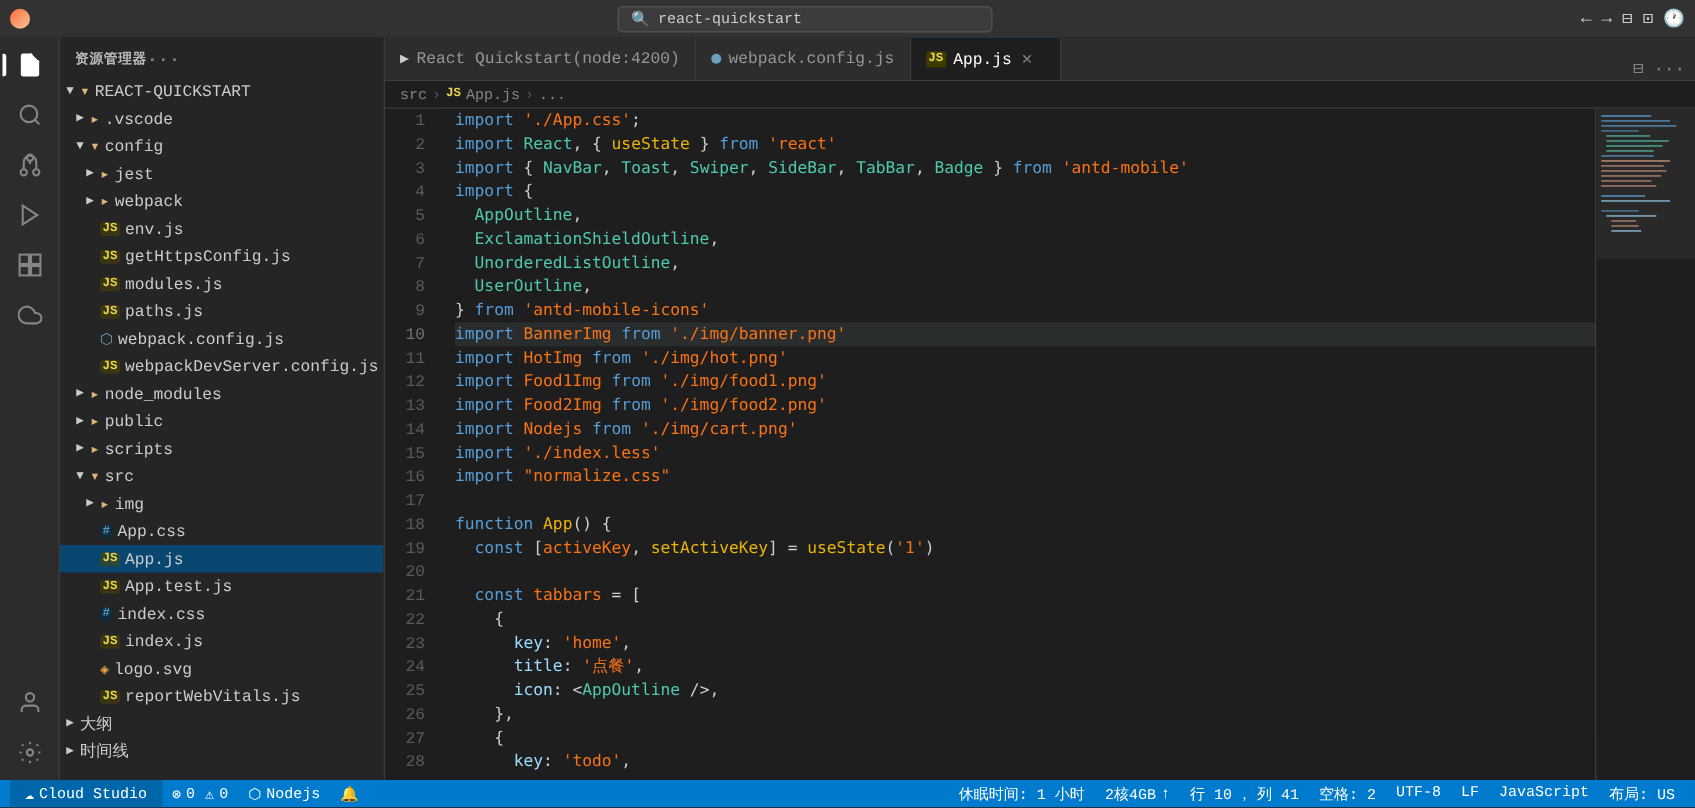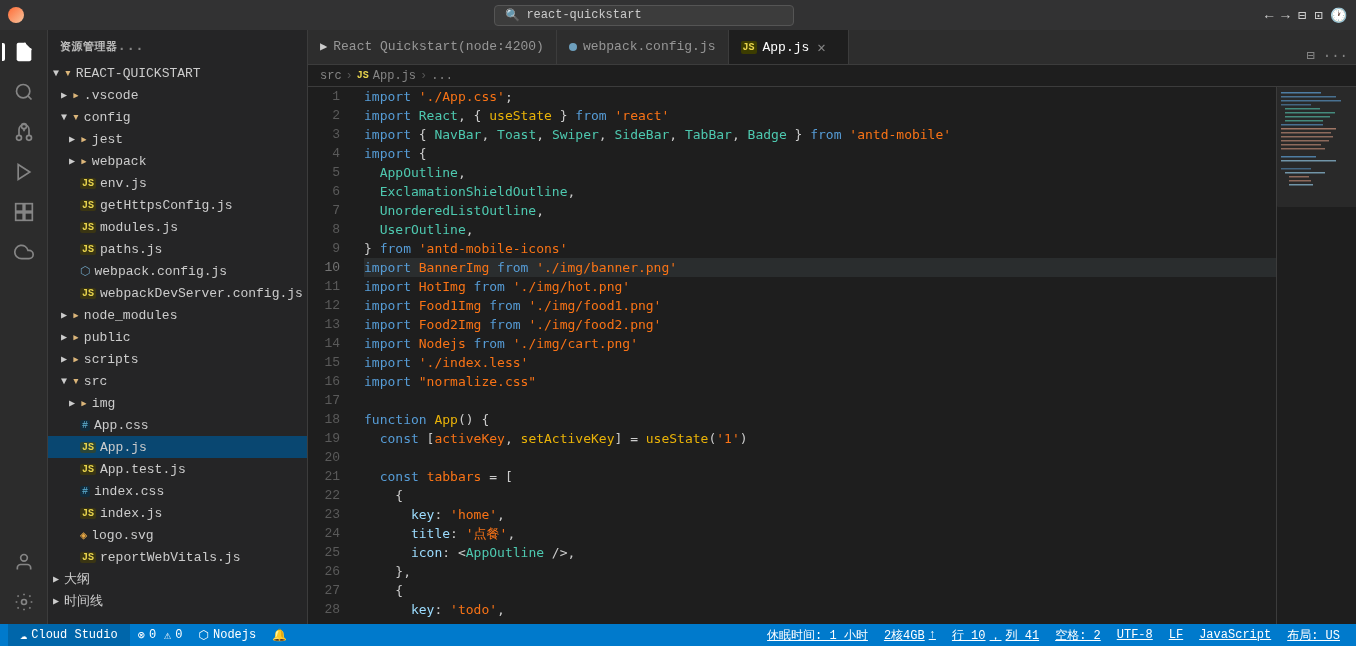--- a/index.html
+++ b/index.html
@@ -347,22 +347,20 @@
       align-items: center;
       gap: 4px;
       padding: 0 8px;
       height: 100%;
       cursor: pointer;
       white-space: nowrap;
     }
     .status-right {
       margin-left: auto;
       display: flex;
-      align-items: center;
-      text-decoration: underline;
     }
     .status-item.cloud {
       background: #0066aa;
       padding: 0 12px;
     }
   </style>
 </head>
 <body>
 
 <div class="title-bar">

